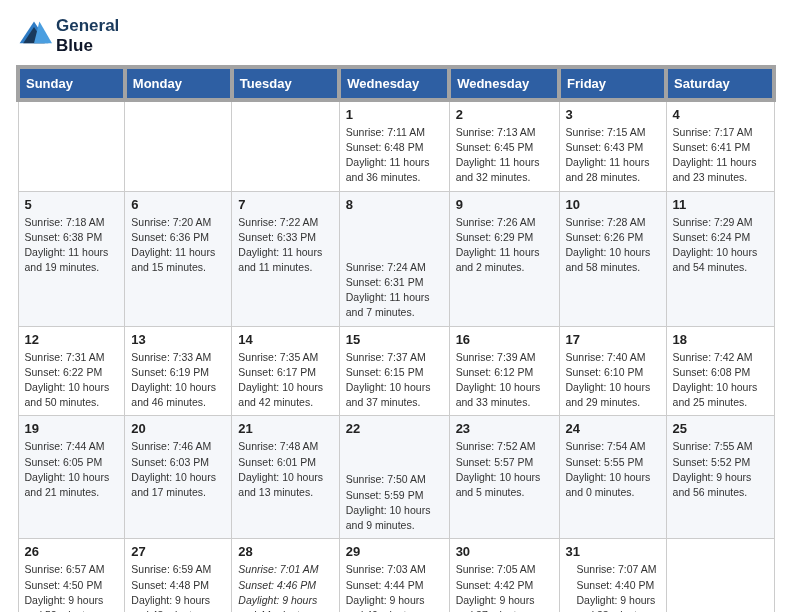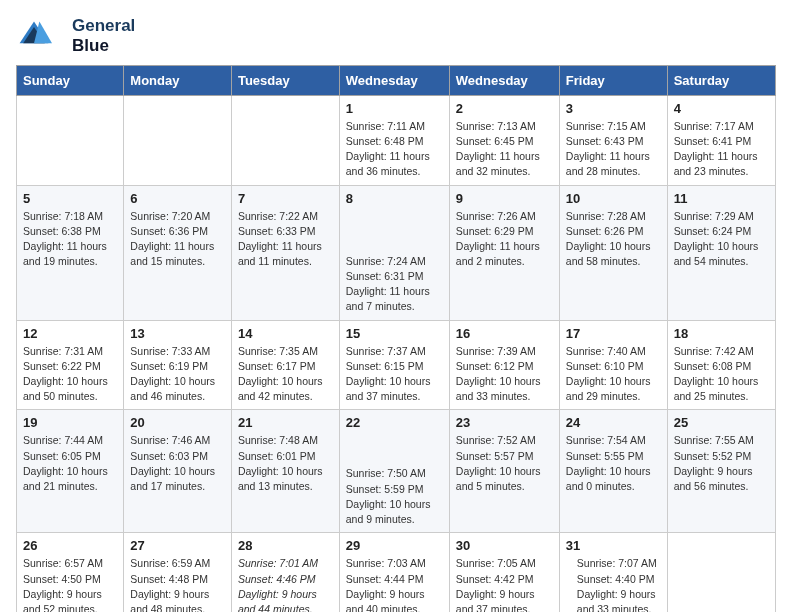--- a/index.html
+++ b/index.html
@@ -12,21 +12,21 @@
     }
     .header {
       display: flex;
       justify-content: space-between;
       align-items: flex-start;
       margin-bottom: 8px;
     }
     .logo {
       display: flex;
       align-items: center;
-      gap: 20px;
+      gap: 4px;
     }
     .logo-icon {
       width: 36px;
       height: 36px;
     }
     .title-block {
       text-align: right;
     }
     .month-title {
       font-size: 36px;
@@ -42,21 +42,21 @@
       border-collapse: collapse;
       font-size: 11px;
     }
     thead tr th {
       background: #2e5fa3;
       color: #fff;
       font-size: 13px;
       font-weight: bold;
       padding: 7px 6px;
       text-align: left;
-      border: 1px solid #a3a3a3;
+      border: 4px solid #a3a3a3;
     }
     tbody tr td {
       border: 1px solid #ccc;
       vertical-align: top;
       padding: 5px 6px;
       height: 80px;
       width: 113px;
       background: #fff;
     }
     tbody tr:nth-child(even) td {

